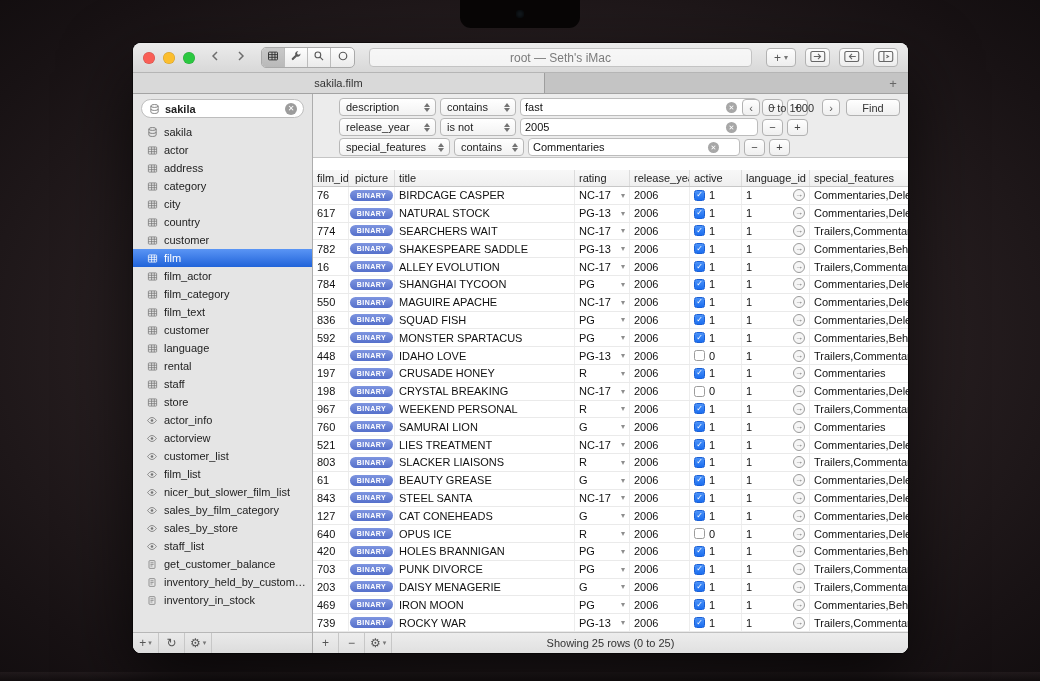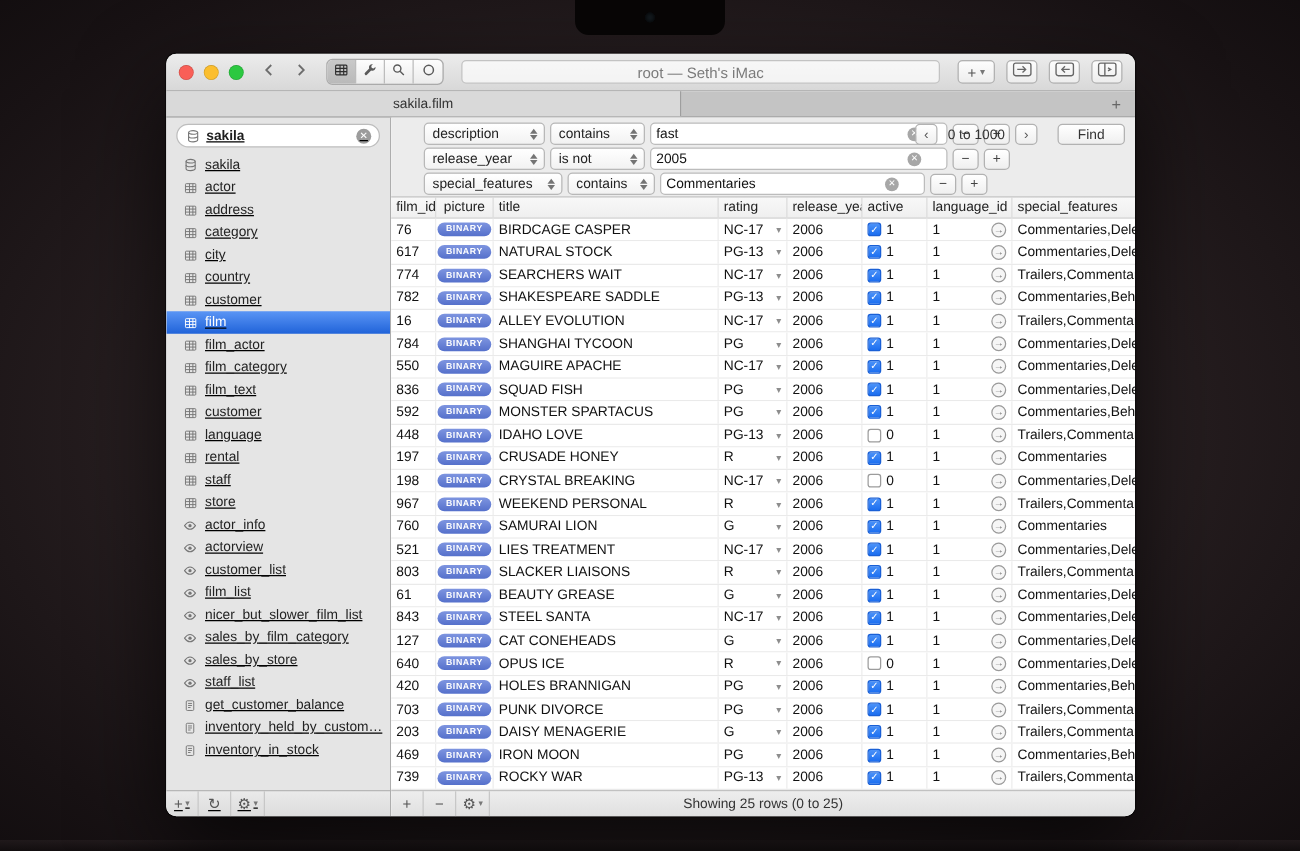--- a/index.html
+++ b/index.html
@@ -52,21 +52,21 @@
     display:flex; position:relative; }
   .tab { width:412px; background:#d9d9d9; border-right:1px solid #9e9e9e;
     display:flex; align-items:center; justify-content:center; font-size:11px; color:#333; }
   .newtab { position:absolute; right:5px; top:0; width:20px; height:20px; border:none;
     background:transparent; color:#666; font-size:13px; }
 
   
   .main { flex:1; display:flex; min-height:0; }
 
   .sidebar { flex:0 0 180px; background:#e5e5e5; border-right:1px solid #adadad;
-    display:flex; flex-direction:column; min-height:0;text-decoration:underline; }
+    display:flex; flex-direction:column; min-height:0; }
   .sb-search { margin:5px 8px 4px; height:19px; border:1px solid #bdbdbd; border-radius:10px;
     background:#fff; display:flex; align-items:center; padding:0 6px 0 7px; gap:5px;
     font-size:11px; color:#1d1d1d; }
   .sb-search .ic { color:#777; display:flex; }
   .sb-search .lbl { flex:1; font-weight:bold; }
   .sb-clear { width:12px; height:12px; border-radius:50%; background:#9c9c9c; color:#fff;
     font-size:8px; line-height:1; display:flex; align-items:center; justify-content:center; }
   .sb-list { flex:1; overflow:hidden; padding-top:1px; }
   .sb-item { height:18px; display:flex; align-items:center; gap:5px; padding:0 4px 0 12px;
     font-size:11px; color:#222; white-space:nowrap; overflow:hidden; }
@@ -108,27 +108,27 @@
   .clearbtn { flex:0 0 11px; width:11px; height:11px; border-radius:50%; background:#a7a7a7;
     color:#fff; font-size:7px; line-height:1; display:flex; align-items:center; justify-content:center; }
   .mini { width:21px; height:17px; border:1px solid #b2b2b2; border-radius:4px;
     background:linear-gradient(#fff,#efefef); font-size:11px; color:#444;
     display:flex; align-items:center; justify-content:center; }
   .pager { position:absolute; right:8px; top:5px; display:flex; align-items:center; gap:3px; }
   .pgbtn { width:18px; height:17px; border:1px solid #b2b2b2; border-radius:4px;
     background:linear-gradient(#fff,#efefef); color:#555; font-size:11px;
     display:flex; align-items:center; justify-content:center; }
   .pg-range { font-size:11px; color:#333; padding:0 5px; }
-  .findbtn { width:54px; height:17px; margin-left:13px; border:1px solid #b2b2b2; border-radius:4px;
+  .findbtn { width:54px; height:17px; margin-left:3px; border:1px solid #b2b2b2; border-radius:4px;
     background:linear-gradient(#fff,#efefef); font-size:11px; color:#333;
     display:flex; align-items:center; justify-content:center; }
 
   
   .thead { flex:0 0 17px; display:flex; background:linear-gradient(#f8f8f8,#efefef);
-    border-bottom:1px solid #c8c8c8; font-size:11px; color:#222; }
+    border-bottom:1px solid #c8c8c8; font-size:11px; color:#222;margin-top:12px; }
   .th { display:flex; align-items:center; padding:0 4px; border-right:1px solid #dcdcdc;
     white-space:nowrap; overflow:hidden; }
   .tbody { flex:1; display:flex; flex-direction:column; min-height:0; }
   .tr { flex:1 1 0; min-height:0; display:flex; border-bottom:1px solid #eaeaea; background:#fff; }
   .td { display:flex; align-items:center; padding:0 4px; border-right:1px solid #ededed;
     font-size:11px; color:#111; white-space:nowrap; overflow:hidden; }
   .c0 { width:36px; } .c1 { width:46px; justify-content:center; padding:0 2px; }
   .c2 { width:180px; } .c3 { width:55px; justify-content:space-between; }
   .c4 { width:60px; } .c5 { width:52px; gap:4px; }
   .c6 { width:68px; justify-content:space-between; }

